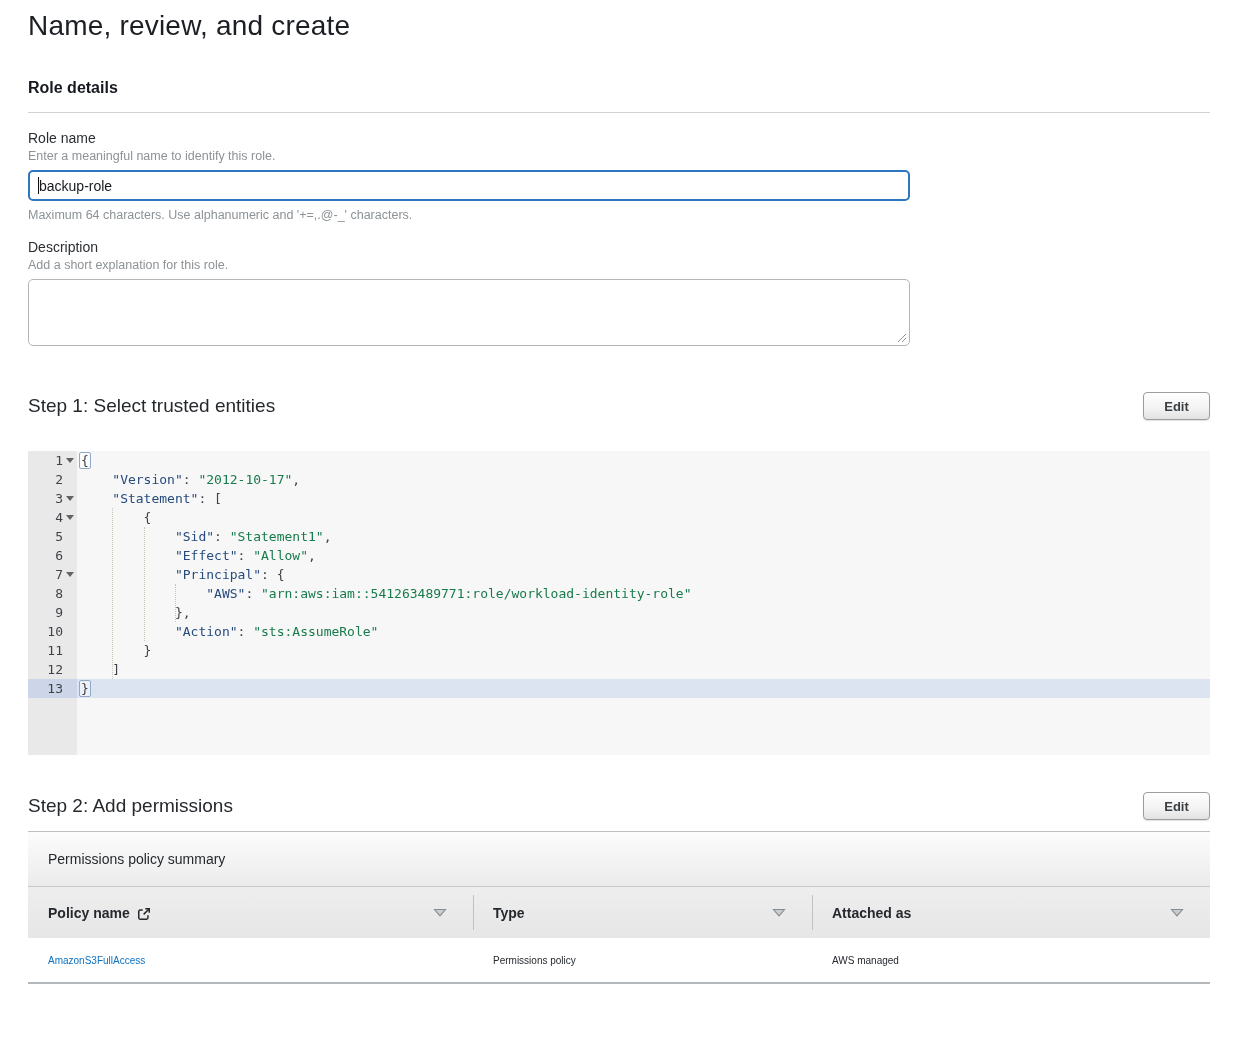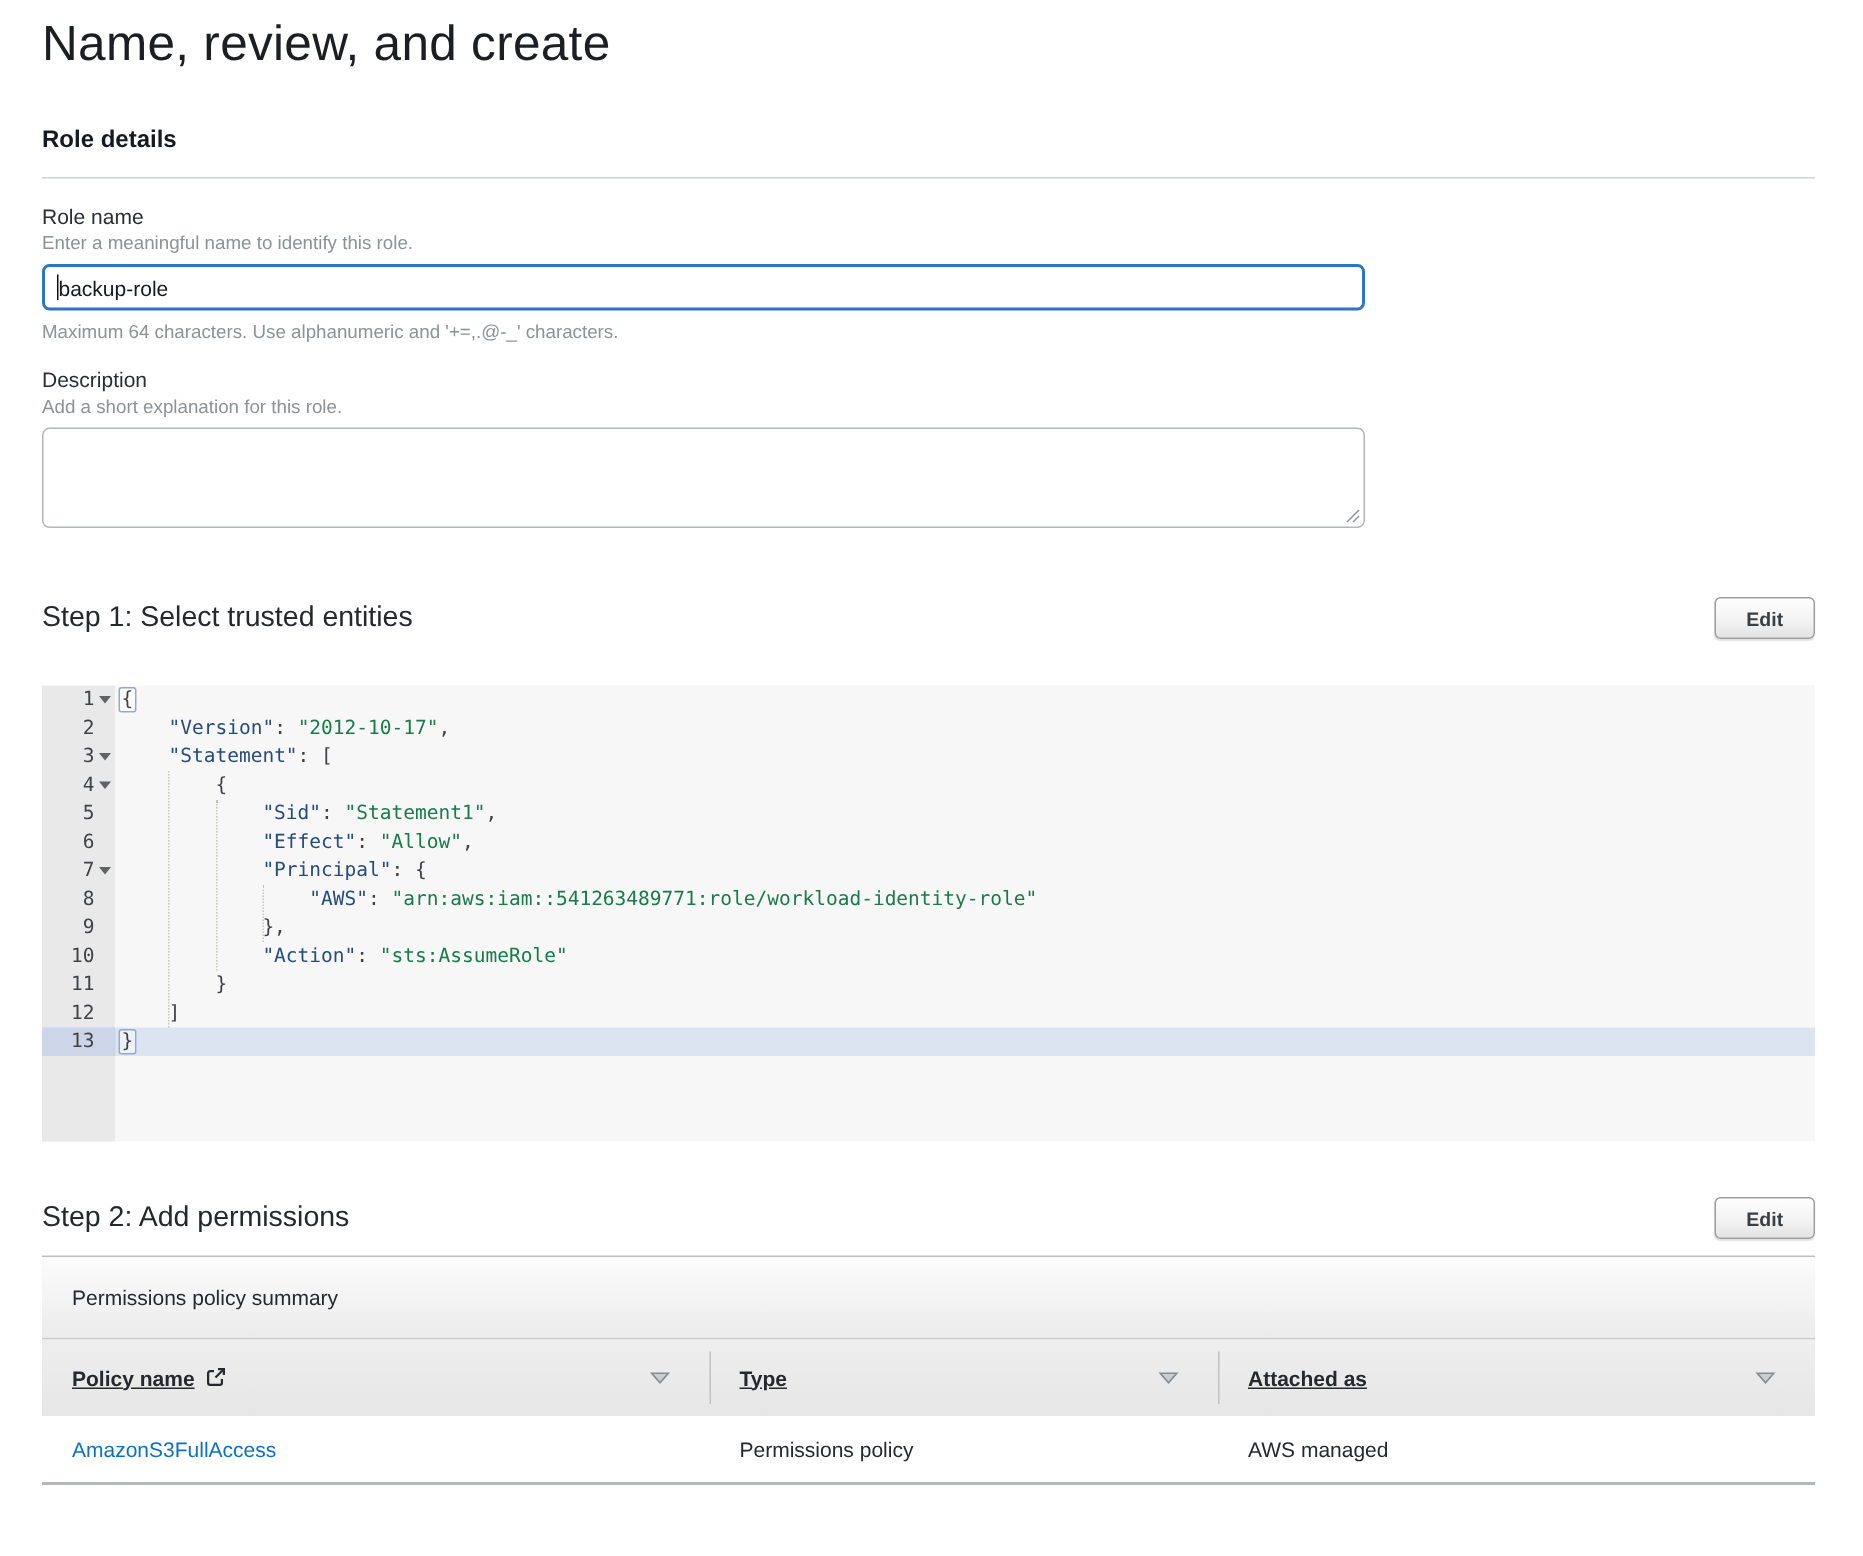--- a/index.html
+++ b/index.html
@@ -4,21 +4,21 @@
 <style>
   * { margin:0; padding:0; box-sizing:border-box; }
   html,body { background:#ffffff; }
   body {
     width:1242px; height:1037px; position:relative; overflow:hidden;
     font-family:"Liberation Sans", sans-serif; color:#16191f;
     -webkit-font-smoothing:antialiased;
   }
   .page { width:1182px; margin-left:28px; }
 
-  h1.page-title { margin-top:10px; font-size:33px; font-weight:400; color:#1b1f23; letter-spacing:.2px; }
+  h1.page-title { margin-top:10px; font-size:28px; font-weight:400; color:#1b1f23; letter-spacing:.2px; }
 
   h2.section-heading { margin-top:37px; font-size:16px; font-weight:700; color:#16191f; }
   .section-divider { border:none; border-top:1px solid #cfd3d6; margin-top:15px; }
 
   .field-label { margin-top:17px; font-size:14px; color:#2a2e33; }
   .field-hint  { margin-top:3px;  font-size:12.5px; color:#8c9296; }
   .field-constraint { margin-top:7px; font-size:12.5px; color:#8c9296; }
 
   .input-wrap { position:relative; margin-top:7px; width:950px; }
   .text-input {
@@ -82,28 +82,28 @@
     height:55px; display:flex; align-items:center; padding-left:20px;
     background:linear-gradient(180deg,#fcfcfc 0%,#f3f3f3 55%,#ebebeb 100%);
     border-bottom:1px solid #c6c8ca; font-size:14px; color:#25292e;
   }
   .policy-table-header {
     display:grid; grid-template-columns:445px 339px 398px; height:51px;
     background:linear-gradient(180deg,#eeeeee 0%,#e6e6e6 100%);
   }
   .th-cell { display:flex; align-items:center; padding:0 20px; position:relative; font-size:14px; font-weight:700; color:#25292e; }
   .th-cell + .th-cell::before { content:""; position:absolute; left:0; top:8px; bottom:8px; width:1px; background:#bfc1c3; }
-  .th-label { display:flex; align-items:flex-start; gap:7px;text-decoration:underline; }
+  .th-label { display:flex; align-items:flex-end; gap:7px; }
   .sort-icon { margin-left:auto; margin-right:6px; display:inline-flex; cursor:pointer; }
   .external-link-icon { display:inline-flex; }
   .policy-table-row {
     display:grid; grid-template-columns:445px 339px 398px; height:46px;
     background:#fff; border-bottom:2px solid #b5b8ba;
   }
-  .td-cell { display:flex; align-items:center; padding:0 20px; font-size:14px; color:#25292e;text-align:center; }
+  .td-cell { display:flex; align-items:center; padding:0 20px; font-size:10px; color:#25292e;text-align:center; }
   .td-cell.link { color:#0c71c3; cursor:pointer; }
 </style>
 </head>
 <body>
 
 <div class="page">
 
   <h1 class="page-title">Name, review, and create</h1>
 
   <h2 class="section-heading">Role details</h2>

